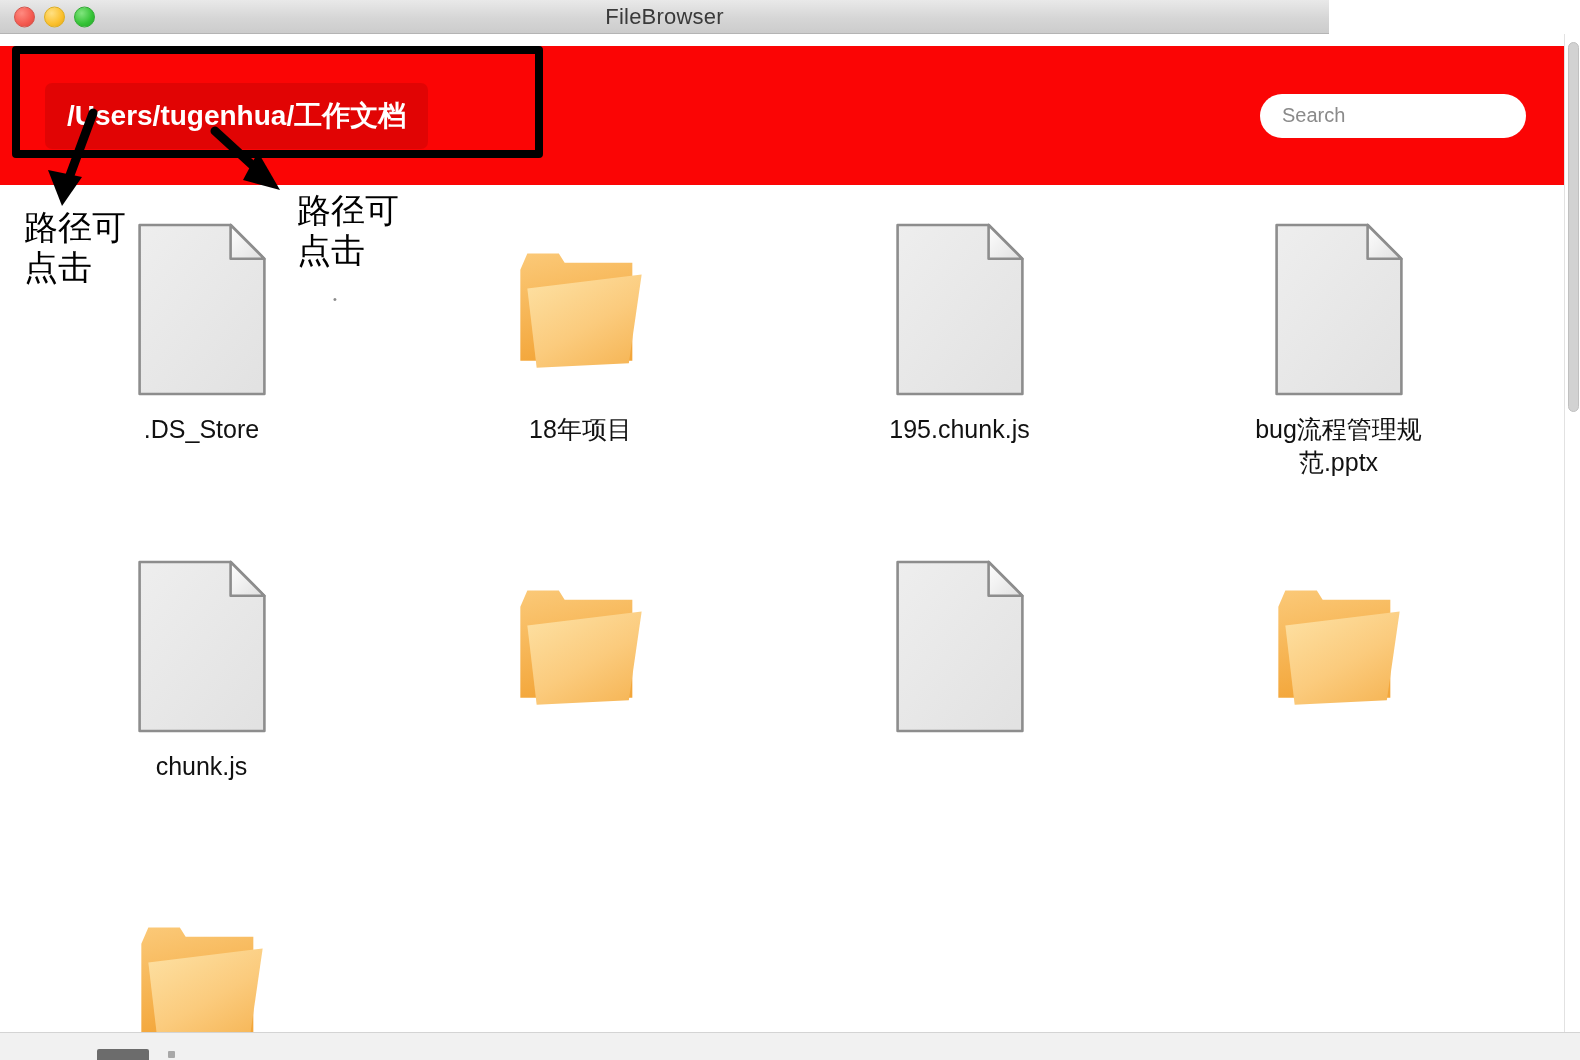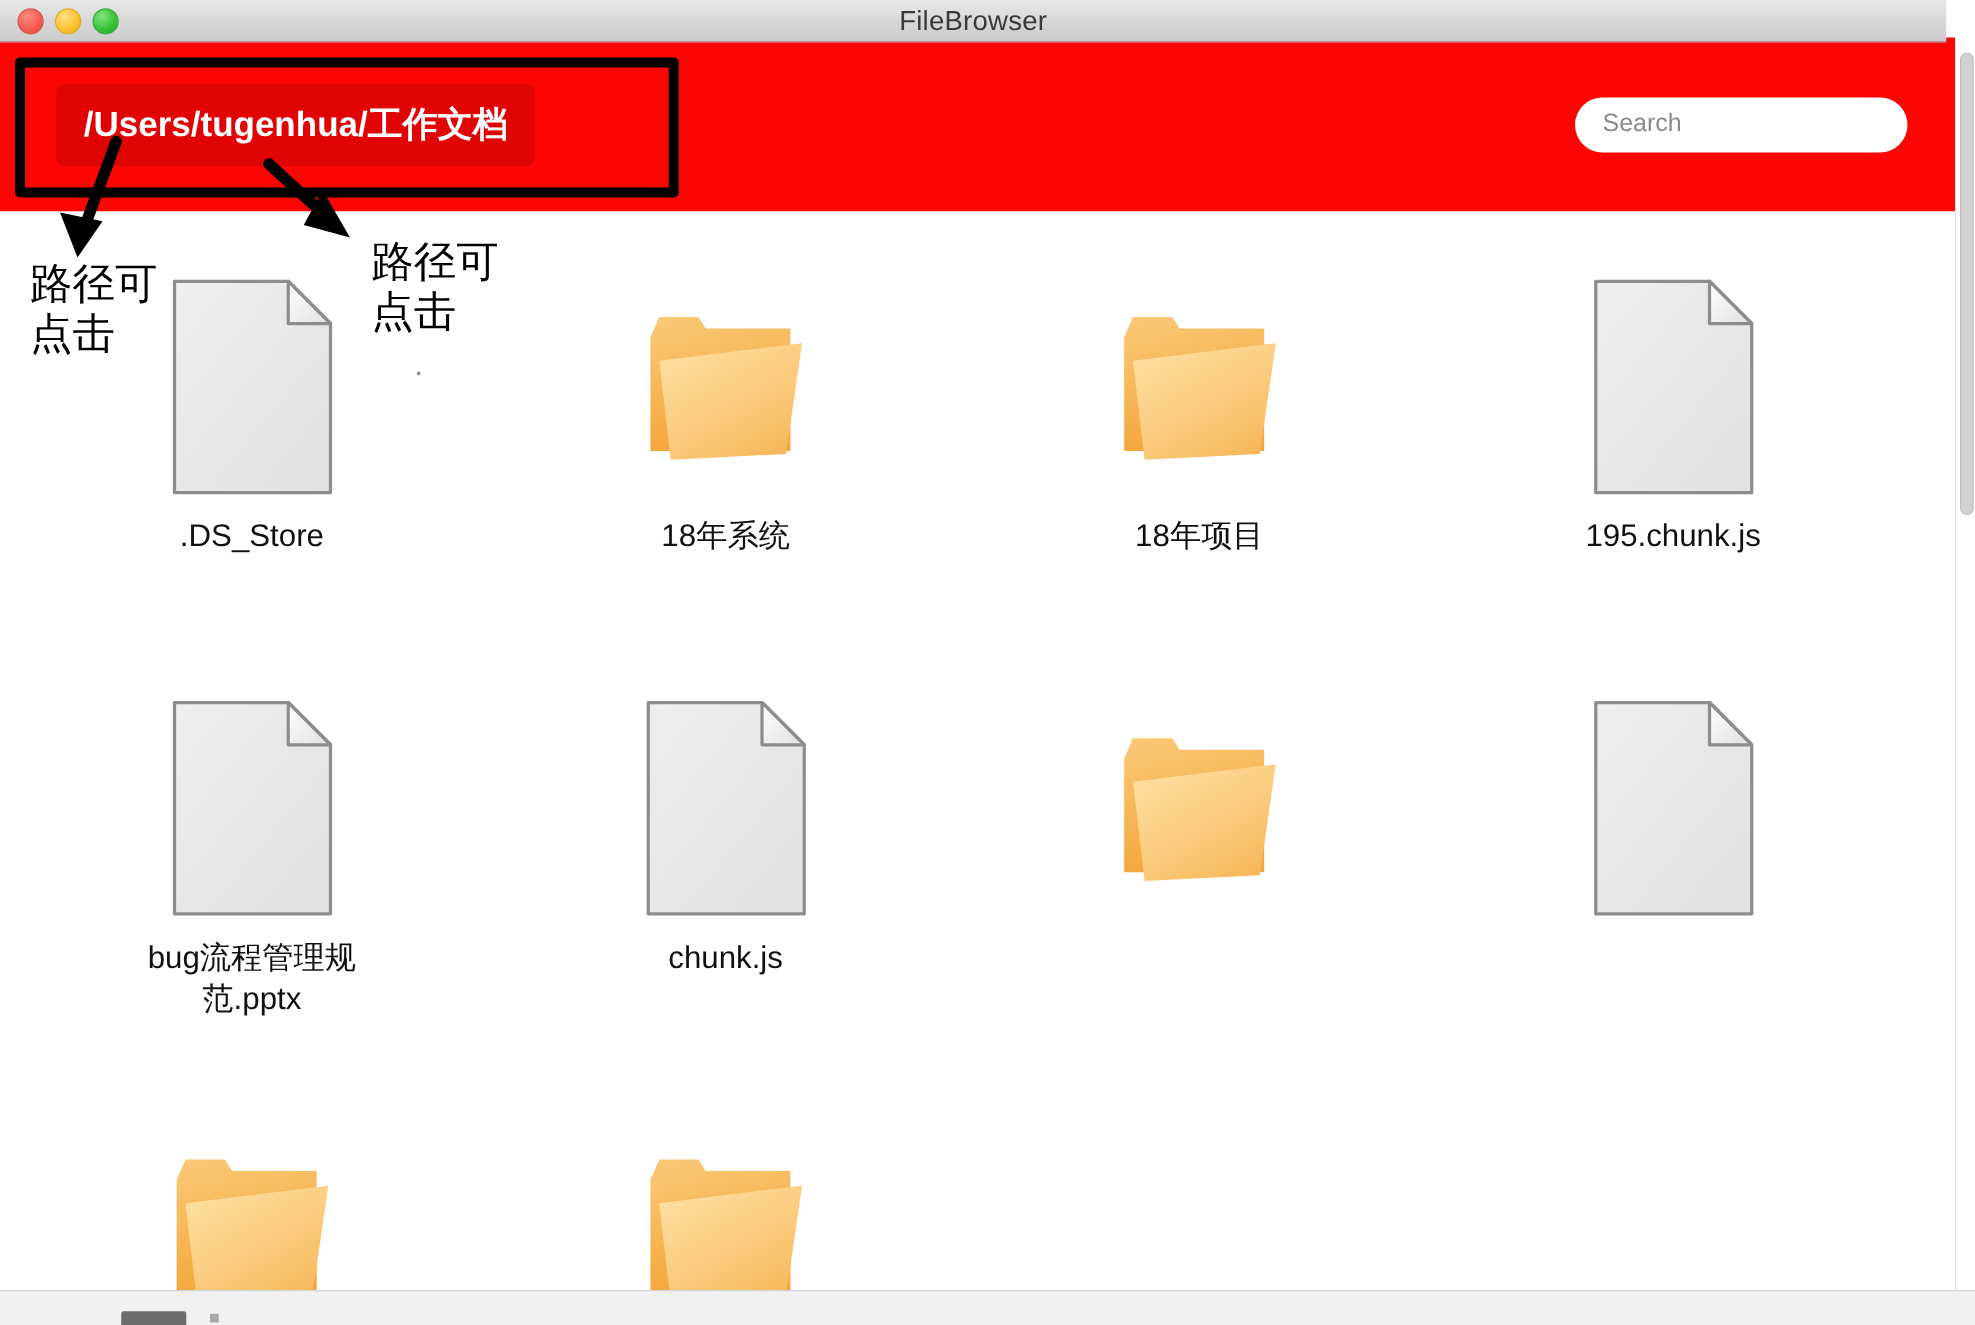--- a/index.html
+++ b/index.html
@@ -17,21 +17,21 @@
     width: 1580px;
     height: 1060px;
     background: #ffffff;
     overflow: hidden;
   }
 
   
   .titlebar {
     position: absolute;
     top: 0; left: 0;
-    width: 1557px;
+    width: 1329px;
     height: 34px;
     background: linear-gradient(to bottom, #e9e9e9 0%, #d6d6d6 55%, #cccccc 100%);
     border-bottom: 1px solid #b4b4b4;
     display: flex;
     align-items: center;
     z-index: 40;
   }
   .traffic {
     position: absolute;
     left: 14px;
@@ -53,21 +53,21 @@
     width: 100%;
     text-align: center;
     font-size: 22px;
     color: #3a3a3a;
     letter-spacing: 0.2px;
   }
 
   
   .toolbar {
     position: absolute;
-    top: 30px; left: 0;
+    top: 46px; left: 0;
     width: 1564px;
     height: 139px;
     background: #fb0505;
     z-index: 30;
   }
   .breadcrumb {
     position: absolute;
     left: 45px;
     top: 37px;
     height: 66px;
@@ -288,40 +288,20 @@
       <linearGradient id="fbFront" x1="0.15" y1="0" x2="0.85" y2="1">
         <stop offset="0%" stop-color="#fddfa0"></stop>
         <stop offset="55%" stop-color="#fbcb7d"></stop>
         <stop offset="100%" stop-color="#f6b657"></stop>
       </linearGradient>
     </defs>
     <path d="M8 22 L8 100 L104 100 L104 16 L46 16 L41 8 L14 8 Z" fill="url(#fbBack)"></path>
     <path d="M14 38 L112 26 L101 102 L22 106 Z" fill="url(#fbFront)"></path>
   </svg>
           </div>
-          <div class="cell-label">18年系统</div>
-        </div>
-        <div class="cell">
-          <div class="icon-box">
-            <svg viewBox="0 0 120 112" width="140" height="131">
-    <defs>
-      <linearGradient id="fbBack" x1="0" y1="0" x2="0.25" y2="1">
-        <stop offset="0%" stop-color="#fbc978"></stop>
-        <stop offset="100%" stop-color="#f3a63a"></stop>
-      </linearGradient>
-      <linearGradient id="fbFront" x1="0.15" y1="0" x2="0.85" y2="1">
-        <stop offset="0%" stop-color="#fddfa0"></stop>
-        <stop offset="55%" stop-color="#fbcb7d"></stop>
-        <stop offset="100%" stop-color="#f6b657"></stop>
-      </linearGradient>
-    </defs>
-    <path d="M8 22 L8 100 L104 100 L104 16 L46 16 L41 8 L14 8 Z" fill="url(#fbBack)"></path>
-    <path d="M14 38 L112 26 L101 102 L22 106 Z" fill="url(#fbFront)"></path>
-  </svg>
-          </div>
           <div class="cell-label">18年项目</div>
         </div>
         <div class="cell">
           <div class="icon-box">
             <svg viewBox="0 0 100 134" width="130" height="175">
     <defs>
       <linearGradient id="fileGrad" x1="0" y1="0" x2="0.9" y2="1">
         <stop offset="0%" stop-color="#eeeeee"></stop>
         <stop offset="100%" stop-color="#e2e2e2"></stop>
       </linearGradient>

